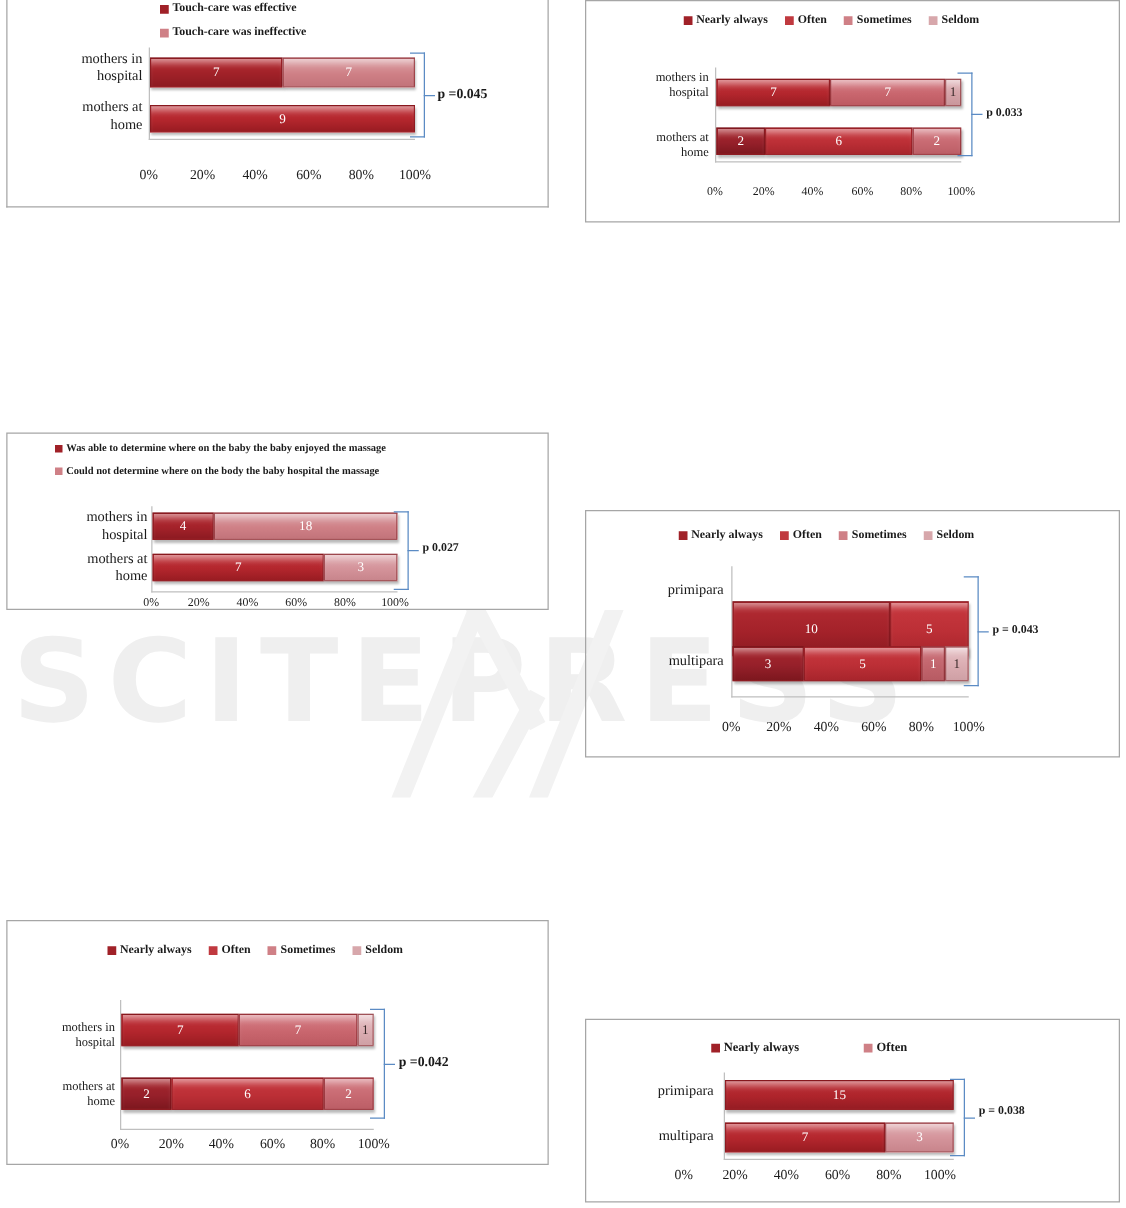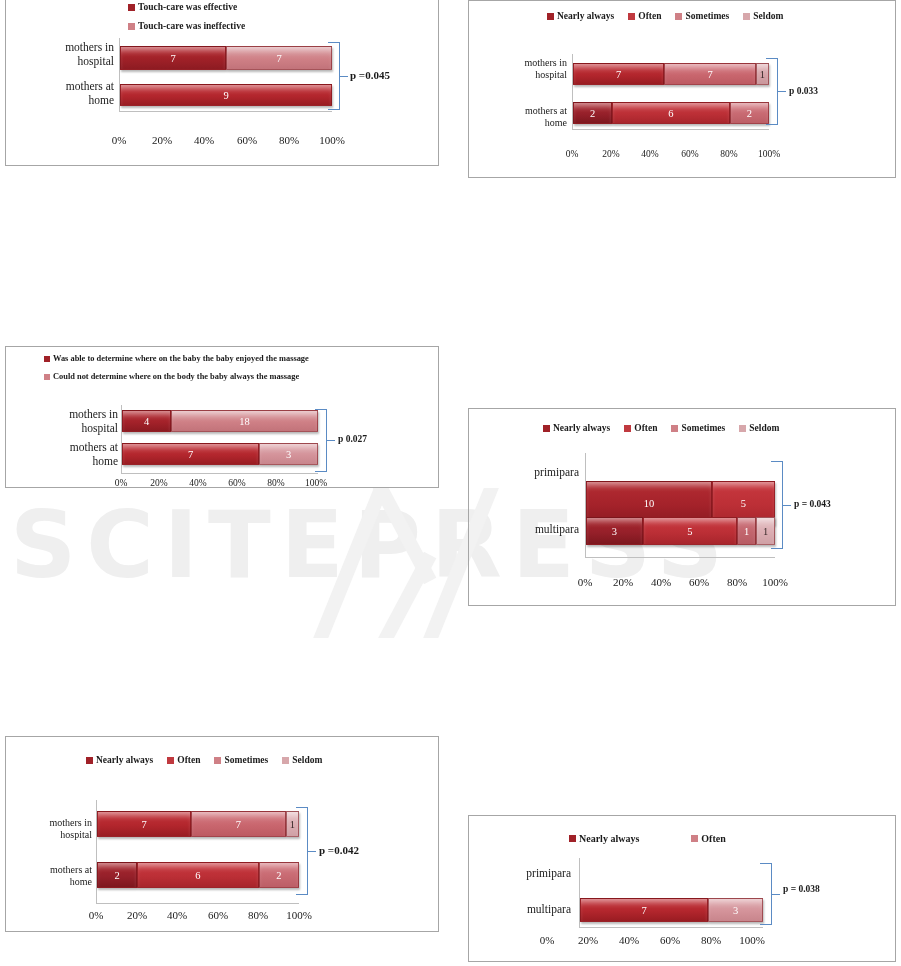--- a/index.html
+++ b/index.html
@@ -252,21 +252,21 @@
 
 <div class="chart bordered" style="left:5px;top:346px;width:434px;height:142px;">
 
   <div class="legend col" style="left:38px;top:7px;">
     <div class="legend-item">
       <span class="sw" style="background:#a02128;width:6px;height:6px;"></span>
       <span class="legend-label" style="font-size:8.4px;">Was able to determine where on the baby the baby enjoyed the massage</span>
     </div>
     <div class="legend-item">
       <span class="sw" style="background:#cf8086;width:6px;height:6px;"></span>
-      <span class="legend-label" style="font-size:8.4px;">Could not determine where on the body the baby always the massage</span>
+      <span class="legend-label" style="font-size:8.4px;">Could not determine where on the body the baby hospital the massage</span>
     </div>
   </div>
 
   <div class="cat-label" style="left:20px;top:60px;width:92px;">
     mothers in<br>hospital
   </div>
   <div class="cat-label" style="left:20px;top:93px;width:92px;">
     mothers at<br>home
   </div>
 
@@ -470,20 +470,25 @@
     </div>
   </div>
 
   <div class="cat-label" style="left:2px;top:50px;width:100px;">primipara</div>
   <div class="cat-label" style="left:2px;top:86px;width:100px;">multipara</div>
 
   <div class="plot" style="left:110px;top:42px;width:184px;height:70px;">
     <div class="axis-line"></div>
     <div class="axis-bottom"></div>
 
+    <div class="row" style="top:6px;height:24px;width:183px;">
+      <div class="seg" style="width:100%;background:linear-gradient(180deg,#bd3037,#ae242b 55%,#951c23);color:#ffffff;">
+        <span class="val">15</span>
+      </div>
+    </div>
 
     <div class="row" style="top:40px;height:24px;width:183px;">
       <div class="seg" style="width:70%;background:linear-gradient(180deg,#c2343b,#b3262d 55%,#991c22);color:#ffffff;">
         <span class="val">7</span>
       </div>
       <div class="seg" style="width:30%;background:linear-gradient(180deg,#dfabb0,#d4939a 55%,#c8858c);color:#ffffff;">
         <span class="val">3</span>
       </div>
     </div>
   </div>

